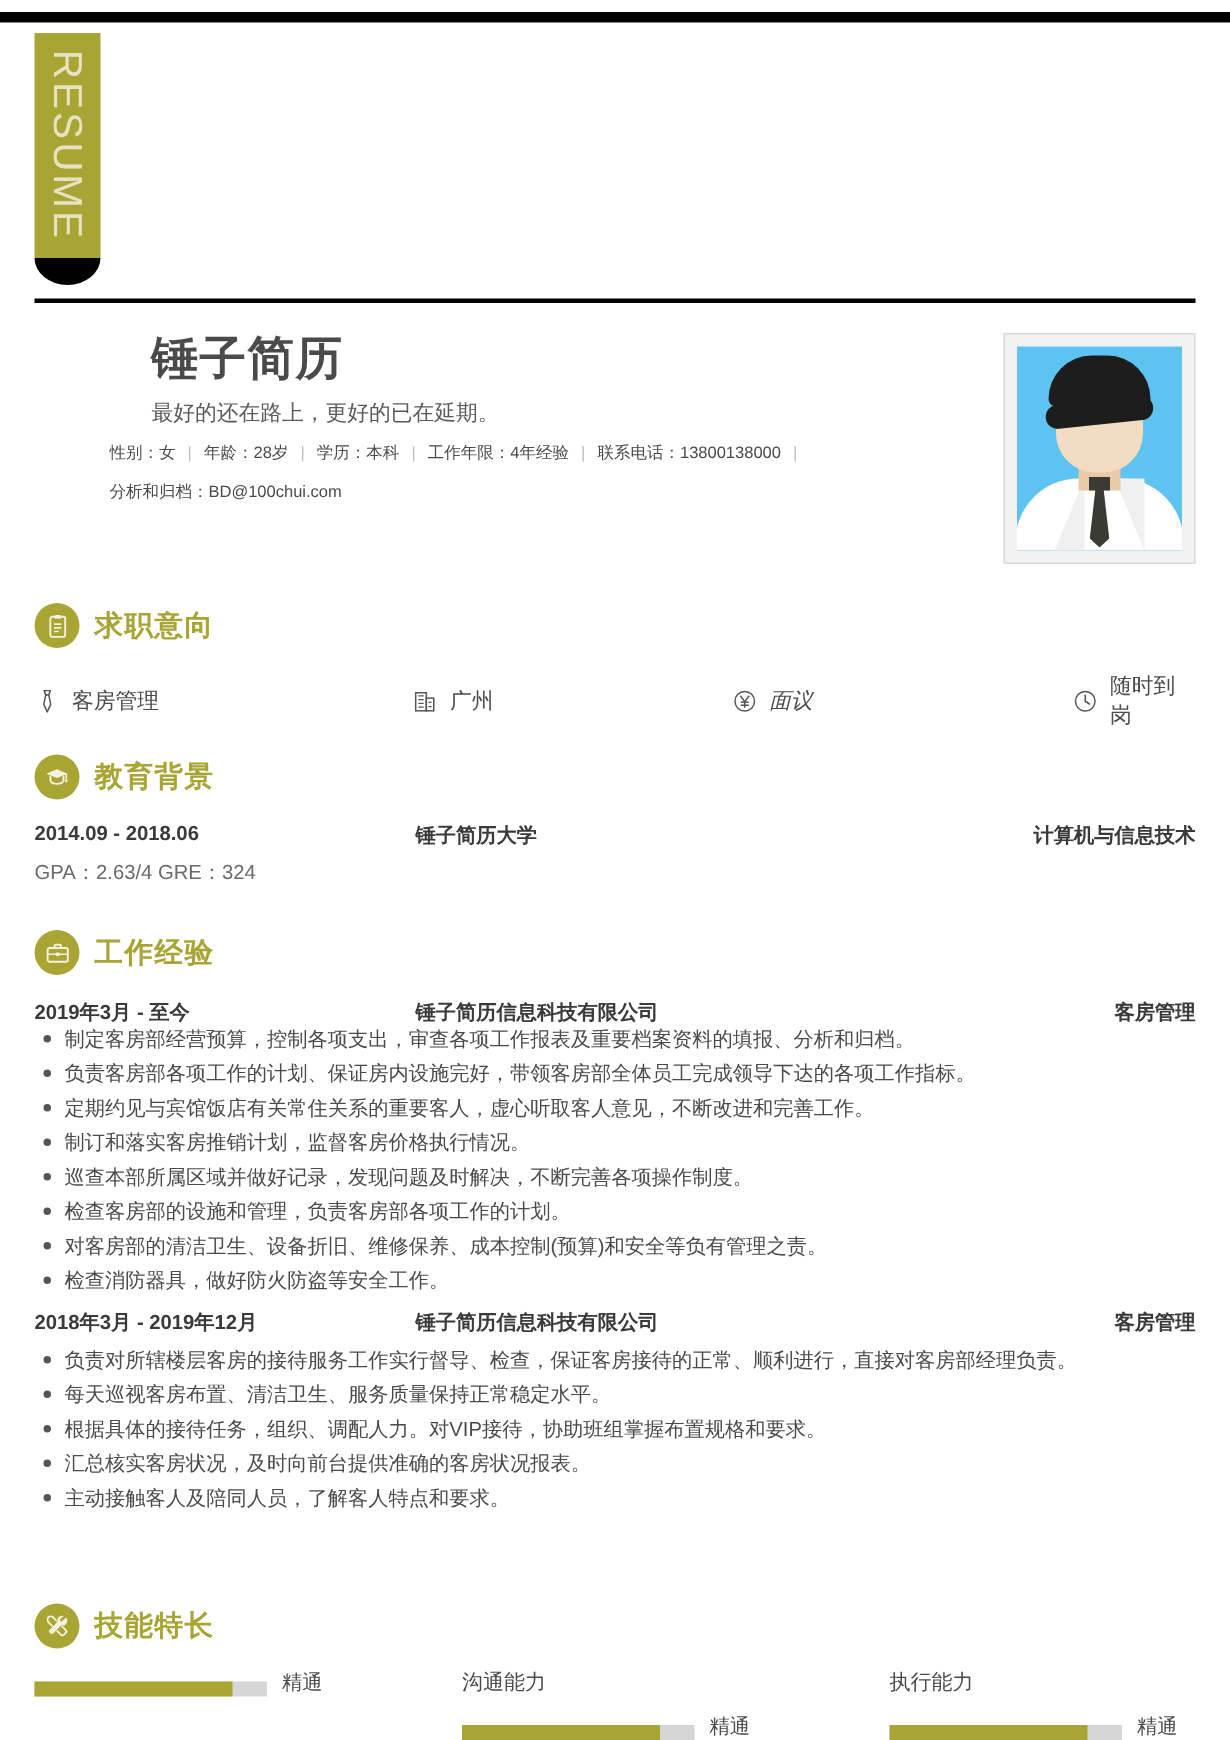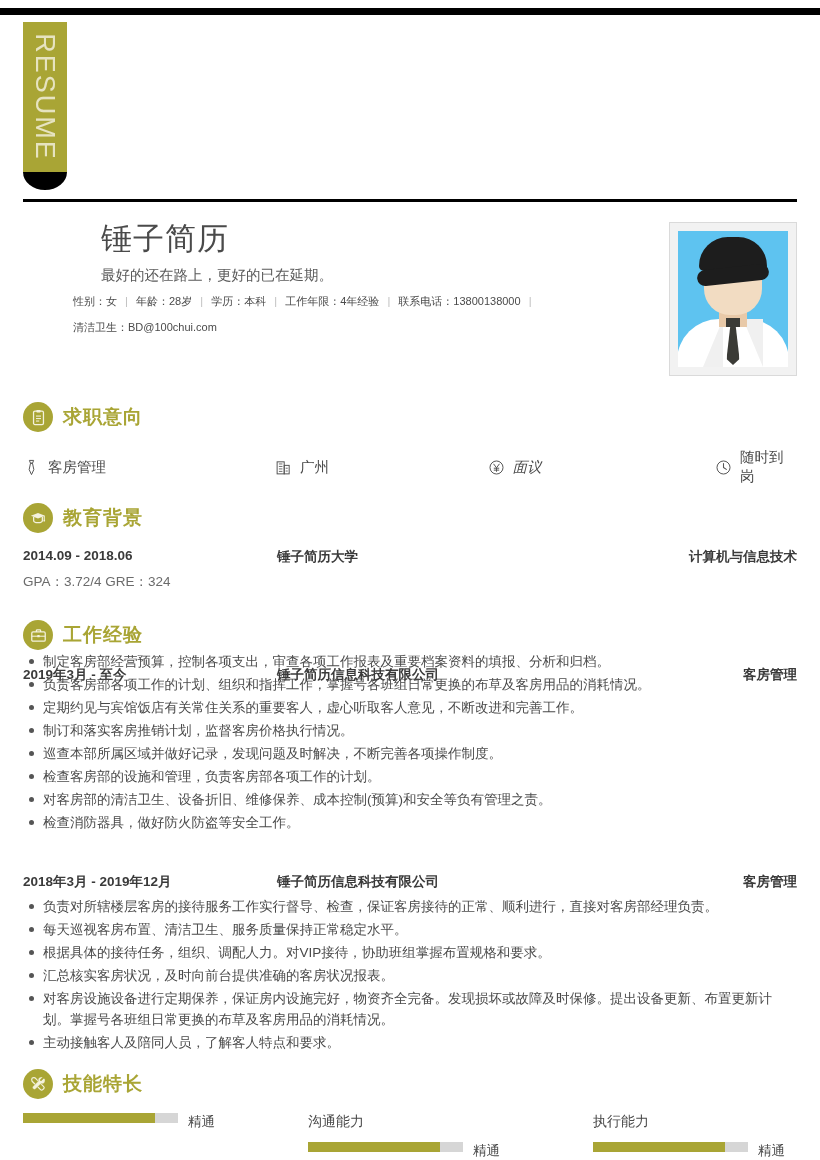--- a/index.html
+++ b/index.html
@@ -62,21 +62,21 @@
   .profile {
     position: absolute;
     left: 23px; top: 218px;
     width: 774px; height: 165px;
   }
   .name {
     position: absolute;
     left: 78px; top: 0;
     font-size: 31px;
     color: #4a4a4a;
-    font-weight: 400;
+    font-weight: 700;
     letter-spacing: 1px;
   }
   .motto {
     position: absolute;
     left: 78px; top: 48px;
     font-size: 14.5px;
     color: #5a5a5a;
   }
   .meta-line {
     position: absolute;
@@ -271,21 +271,21 @@
   }
   .skill-cell { width: 285px; }
   .skill-cell:last-child { width: auto; }
   .skill-name {
     font-size: 14px;
     color: #4a4a4a;
     margin-bottom: 11px;
   }
   .skill-bar-wrap {
     display: flex;
-    align-items: flex-start;
+    align-items: flex-end;
     gap: 10px;
   }
   .skill-track {
     width: 155px; height: 10px;
     background: #d6d6d6;
     position: relative;
     flex: 0 0 auto;
   }
   .skill-fill {
     position: absolute;
@@ -320,21 +320,21 @@
     <span class="meta-sep">|</span>
     <span class="meta-item">学历：本科</span>
     <span class="meta-sep">|</span>
     <span class="meta-item">工作年限：4年经验</span>
     <span class="meta-sep">|</span>
     <span class="meta-item">联系电话：13800138000</span>
     <span class="meta-sep">|</span>
   </div>
 
   <div class="meta-line l2">
-    <span class="meta-item">清洁卫生：BD@100chui.com</span>
+    <span class="meta-item">分析和归档：BD@100chui.com</span>
   </div>
 </div>
 
 <div class="avatar-frame">
   <div class="avatar-inner">
     <div class="av-shirt">
       <div class="av-shirt-l"></div>
       <div class="av-shirt-r"></div>
     </div>
     <div class="av-neck"></div>
@@ -420,61 +420,60 @@
     </svg>
   </div>
   <div class="sec-title">教育背景</div>
 </div>
 
 <div class="entry-row" style="top:548px">
   <span class="col-a">2014.09 - 2018.06</span>
   <span class="col-b">锤子简历大学</span>
   <span class="col-c">计算机与信息技术</span>
 </div>
-<div class="sub-line" style="top:573px">GPA：3.72/4   GRE：324</div>
+<div class="sub-line" style="top:573px">GPA：2.63/4   GRE：324</div>
 
 <div class="section-head" style="top:620px">
   <div class="sec-icon">
     <svg width="17" height="17" viewBox="0 0 24 24">
       <rect x="2.5" y="7" width="19" height="13" rx="1.8" fill="none" stroke="#f4f2dd" stroke-width="1.8"></rect>
       <path d="M9 7V5.2c0-.7.5-1.2 1.2-1.2h3.6c.7 0 1.2.5 1.2 1.2V7" fill="none" stroke="#f4f2dd" stroke-width="1.8"></path>
       <line x1="2.5" y1="13" x2="21.5" y2="13" stroke="#f4f2dd" stroke-width="1.5"></line>
       <rect x="10.3" y="11.4" width="3.4" height="3.2" rx="0.6" fill="#f4f2dd"></rect>
     </svg>
   </div>
   <div class="sec-title">工作经验</div>
 </div>
 
 <div class="entry-row" style="top:666px">
   <span class="col-a">2019年3月 - 至今</span>
   <span class="col-b">锤子简历信息科技有限公司</span>
   <span class="col-c">客房管理</span>
 </div>
-<ul class="bullets" style="top:651px">
+<ul class="bullets" style="top:682px">
   <li>制定客房部经营预算，控制各项支出，审查各项工作报表及重要档案资料的填报、分析和归档。</li>
-  <li>负责客房部各项工作的计划、组织和指挥工作，掌握号各班组日常更换的布草及客房用品的消耗情况。</li>
+  <li>负责客房部各项工作的计划、保证房内设施完好，带领客房部全体员工完成领导下达的各项工作指标。</li>
   <li>定期约见与宾馆饭店有关常住关系的重要客人，虚心听取客人意见，不断改进和完善工作。</li>
   <li>制订和落实客房推销计划，监督客房价格执行情况。</li>
   <li>巡查本部所属区域并做好记录，发现问题及时解决，不断完善各项操作制度。</li>
   <li>检查客房部的设施和管理，负责客房部各项工作的计划。</li>
   <li>对客房部的清洁卫生、设备折旧、维修保养、成本控制(预算)和安全等负有管理之责。</li>
   <li>检查消防器具，做好防火防盗等安全工作。</li>
 </ul>
 
 <div class="entry-row" style="top:873px">
   <span class="col-a">2018年3月 - 2019年12月</span>
   <span class="col-b">锤子简历信息科技有限公司</span>
   <span class="col-c">客房管理</span>
 </div>
 <ul class="bullets" style="top:896px">
   <li>负责对所辖楼层客房的接待服务工作实行督导、检查，保证客房接待的正常、顺利进行，直接对客房部经理负责。</li>
   <li>每天巡视客房布置、清洁卫生、服务质量保持正常稳定水平。</li>
   <li>根据具体的接待任务，组织、调配人力。对VIP接待，协助班组掌握布置规格和要求。</li>
   <li>汇总核实客房状况，及时向前台提供准确的客房状况报表。</li>
-  <li>对客房设施设备进行定期保养，保证房内设施完好，物资齐全完备。发现损坏或故障及时保修。提出设备更新、布置更新计划。掌握号各班组日常更换的布草及客房用品的消耗情况。</li>
   <li>主动接触客人及陪同人员，了解客人特点和要求。</li>
 </ul>
 
 <div class="section-head" style="top:1069px">
   <div class="sec-icon">
     <svg width="18" height="18" viewBox="0 0 24 24">
       <path d="M4.2 4.2c1.6-1.3 3.9-.3 3.9-.3L19.6 15.4c.8.8.8 2.1 0 2.9l-1.3 1.3c-.8.8-2.1.8-2.9 0L4.1 8.4s-1.1-2.4.1-4.2z" fill="none" stroke="#f4f2dd" stroke-width="1.6" stroke-linejoin="round"></path>
       <path d="M19.8 4.2 16 8l-1.4-1.4 3.8-3.8s-3.1-.9-5 1c-1.5 1.5-1.3 3.4-1 4.3L5.2 15.3c-.8.8-.8 2 0 2.8l.7.7c.8.8 2 .8 2.8 0l7.2-7.2c.9.3 2.8.5 4.3-1 1.9-1.9 1-5 1-5z" fill="#f4f2dd" stroke="#a9a535" stroke-width="0.6"></path>
     </svg>
   </div>

